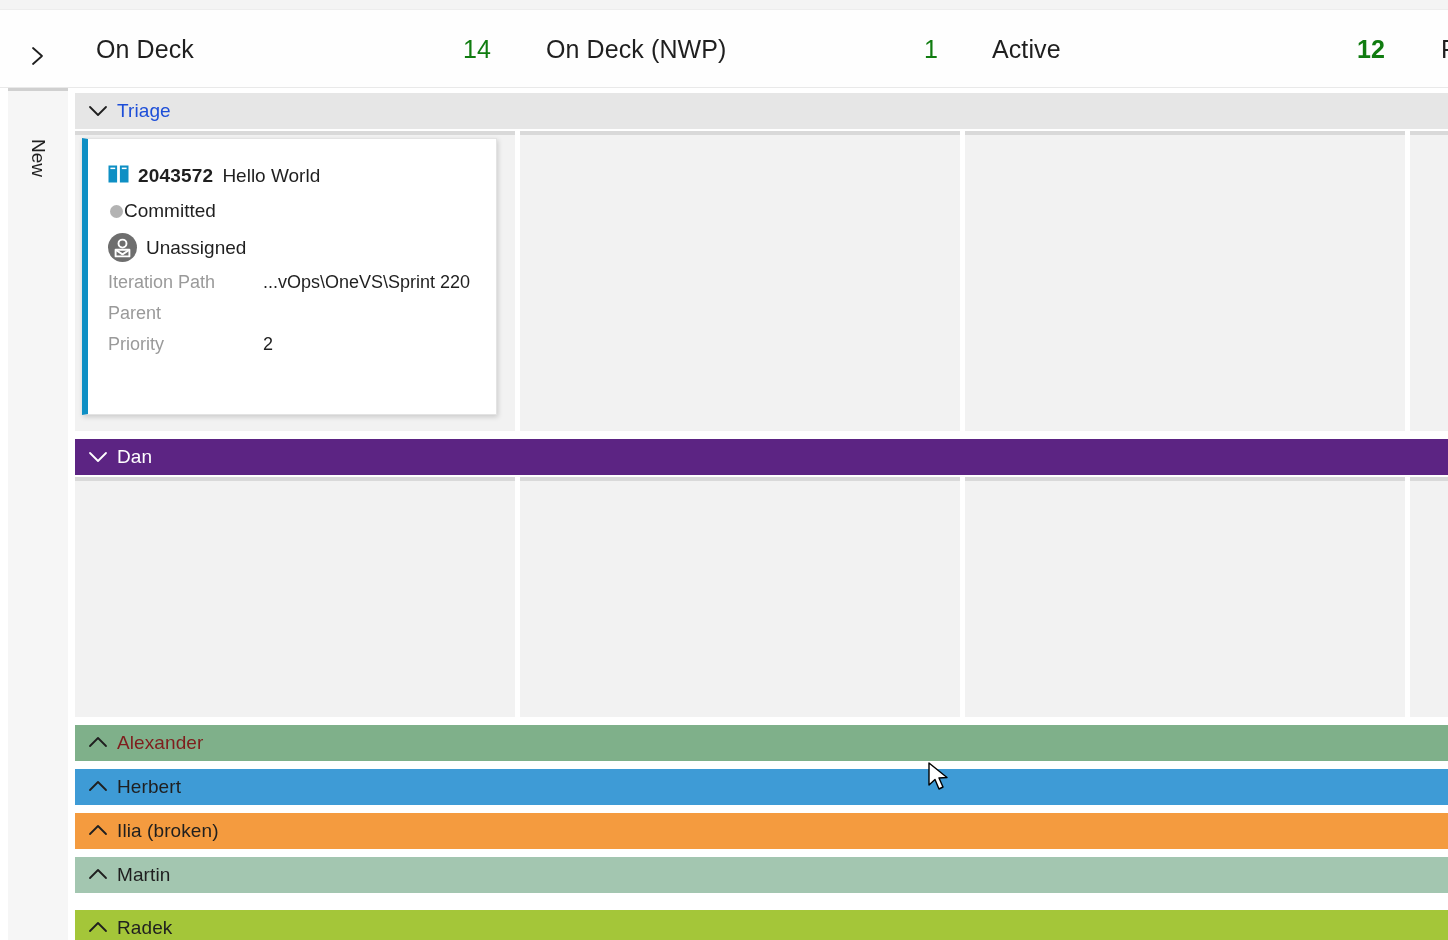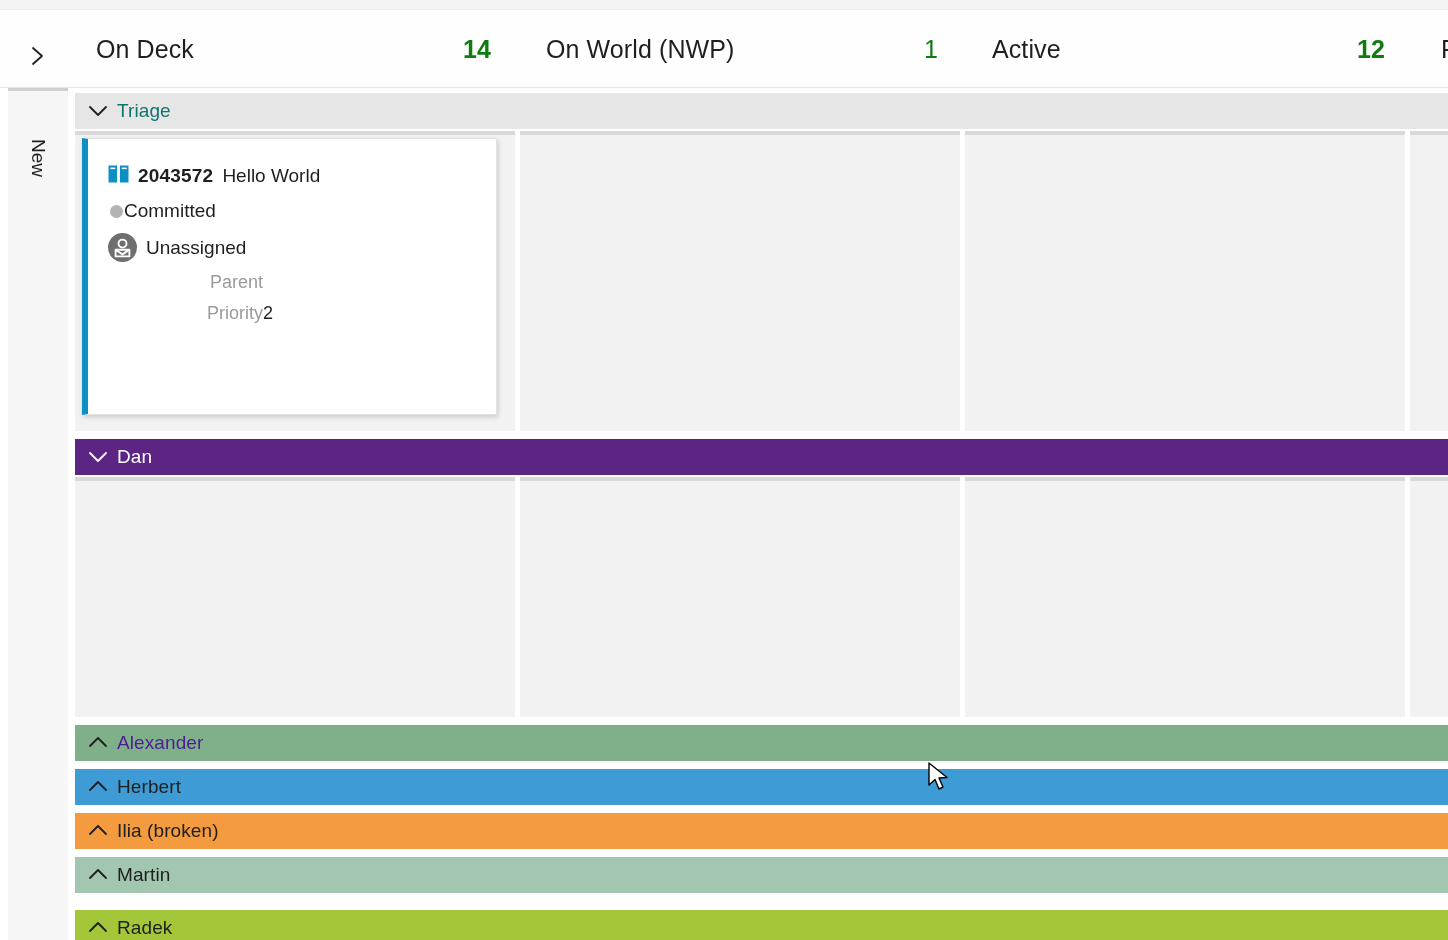--- a/index.html
+++ b/index.html
@@ -3,21 +3,21 @@
 <meta charset="utf-8">
 <style>
   * { box-sizing: border-box; margin: 0; padding: 0; }
   html, body {
     width: 1448px; height: 940px;
     background: #ffffff;
     font-family: "Liberation Sans", sans-serif;
     overflow: hidden;
   }
 
-  .app { position: relative; width: 1448px; height: 940px; background:#fff;text-align:right; }
+  .app { position: relative; width: 1448px; height: 940px; background:#fff; }
 
   
   .top-strip {
     position:absolute; left:0; top:0; width:1448px; height:10px;
     background:#f4f4f4; border-bottom:1px solid #ededed;
   }
 
   
   .col-header-row {
     position:absolute; left:0; top:10px; width:1448px; height:78px;
@@ -141,24 +141,24 @@
         <svg width="22" height="22" viewBox="0 0 22 22">
           <polyline points="7,3 16,11 7,19" fill="none" stroke="#1f1f1f" stroke-width="1.8" stroke-linecap="round" stroke-linejoin="round"></polyline>
         </svg>
       </span>
     </div>
     <div id="col-heads">
         <div class="col-head" style="left: 96px;">
           <span class="col-title">On Deck</span>
         </div>
         <div class="col-head" style="left: 463px;">
-          <span class="col-count" style="position: static; font-weight: bold;">14</span>
+          <span class="col-count" style="position: static;">14</span>
         </div>
         <div class="col-head" style="left: 546px;">
-          <span class="col-title">On World (NWP)</span>
+          <span class="col-title">On Deck (NWP)</span>
         </div>
         <div class="col-head" style="left: 924px;">
           <span class="col-count" style="position: static;">1</span>
         </div>
         <div class="col-head" style="left: 992px;">
           <span class="col-title">Active</span>
         </div>
         <div class="col-head" style="left: 1357px;">
           <span class="col-count" style="position: static; font-weight: bold;">12</span>
         </div>
@@ -173,21 +173,21 @@
   </div>
 
   <div class="board">
     <div id="lanes">
         <div class="lane-header" style="top: 5px; background: rgb(230, 230, 230);">
           <span class="chev">
             <svg width="22" height="22" viewBox="0 0 22 22">
               <polyline points="3,7 11,15 19,7" fill="none" stroke="#1f1f1f" stroke-width="1.8" stroke-linecap="round" stroke-linejoin="round"></polyline>
             </svg>
           </span>
-          <span class="lane-name" style="color: #0f766e;">Triage</span>
+          <span class="lane-name" style="color: #1d4ed8;">Triage</span>
         </div>
         <div class="lane-body" style="top: 43px; height: 300px;">
           <div class="drop-col" style="left: 0px; width: 440px;"></div>
           <div class="drop-col" style="left: 445px; width: 440px;"></div>
           <div class="drop-col" style="left: 890px; width: 440px;"></div>
           <div class="drop-col" style="left: 1335px; width: 38px;"></div>
         </div>
         <div class="lane-header" style="top: 351px; background: rgb(92, 36, 131);">
           <span class="chev">
             <svg width="22" height="22" viewBox="0 0 22 22">
@@ -201,21 +201,21 @@
           <div class="drop-col" style="left: 445px; width: 440px;"></div>
           <div class="drop-col" style="left: 890px; width: 440px;"></div>
           <div class="drop-col" style="left: 1335px; width: 38px;"></div>
         </div>
         <div class="lane-header" style="top: 637px; background: rgb(127, 176, 138);">
           <span class="chev">
             <svg width="22" height="22" viewBox="0 0 22 22">
               <polyline points="3,14 11,6 19,14" fill="none" stroke="#1f1f1f" stroke-width="1.8" stroke-linecap="round" stroke-linejoin="round"></polyline>
             </svg>
           </span>
-          <span class="lane-name" style="color: #4c1d95;">Alexander</span>
+          <span class="lane-name" style="color: #7f1d1d;">Alexander</span>
         </div>
         <div class="lane-header" style="top: 681px; background: rgb(62, 155, 214);">
           <span class="chev">
             <svg width="22" height="22" viewBox="0 0 22 22">
               <polyline points="3,14 11,6 19,14" fill="none" stroke="#1f1f1f" stroke-width="1.8" stroke-linecap="round" stroke-linejoin="round"></polyline>
             </svg>
           </span>
           <span class="lane-name" style="color: rgb(31, 31, 31);">Herbert</span>
         </div>
         <div class="lane-header" style="top: 725px; background: rgb(244, 155, 63);">
@@ -270,20 +270,24 @@
             <circle cx="14.5" cy="10.6" r="4" fill="none" stroke="#ffffff" stroke-width="1.9"></circle>
             <path d="M7.6 23.4 L7.6 16.8 L21.4 16.8 L21.4 23.4 Z" fill="none" stroke="#ffffff" stroke-width="1.9" stroke-linejoin="round"></path>
             <polyline points="7.6,16.8 14.5,21.4 21.4,16.8" fill="none" stroke="#ffffff" stroke-width="1.9" stroke-linejoin="round"></polyline>
           </svg>
         </span>
         <span class="assignee-label">Unassigned</span>
       </div>
 
       <div id="card-fields">
           <div class="card-field">
+            <span class="field-label">Iteration Path</span>
+            <span class="field-value">...vOps\OneVS\Sprint 220</span>
+          </div>
+          <div class="card-field">
             <span class="field-label">Parent</span>
             <span class="field-value"></span>
           </div>
           <div class="card-field">
             <span class="field-label">Priority</span>
             <span class="field-value">2</span>
           </div>
         </div>
     </div>
   </div>

